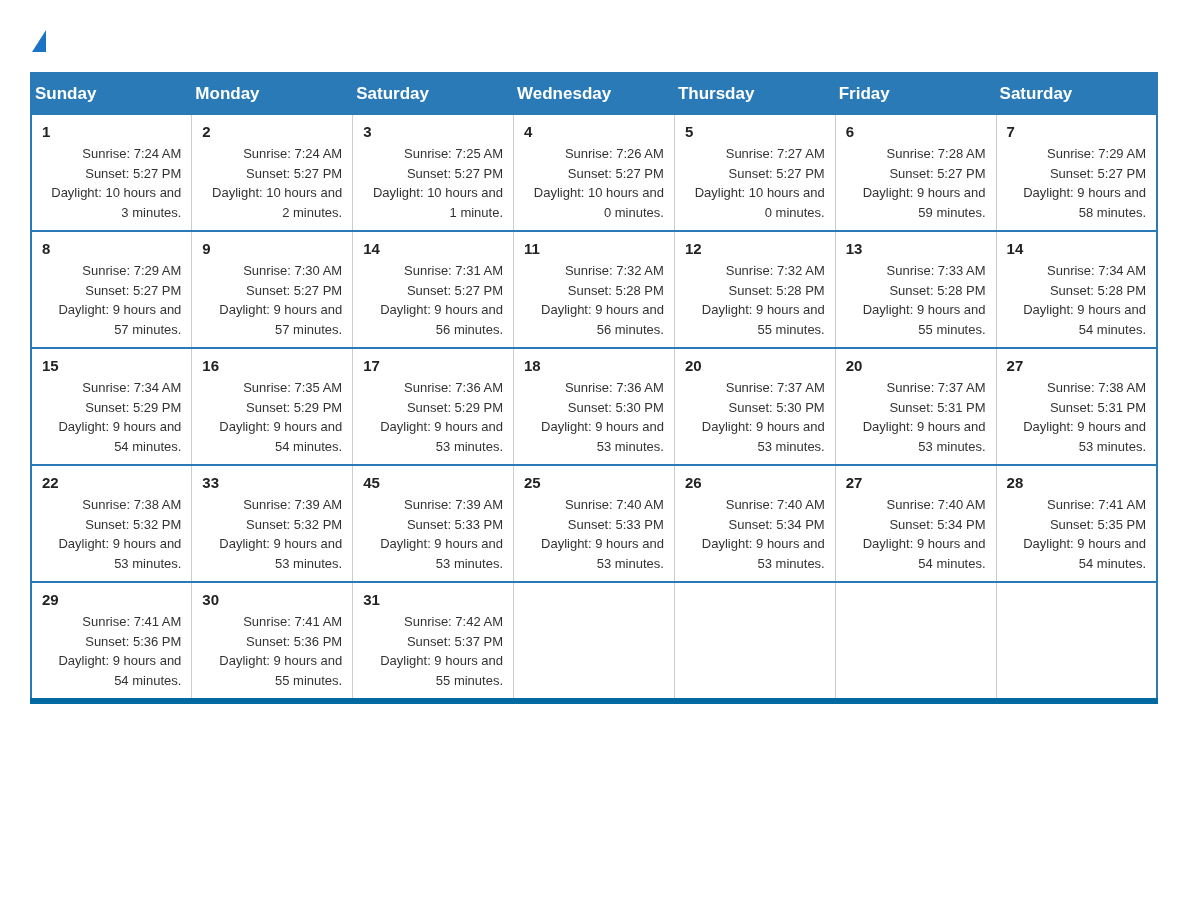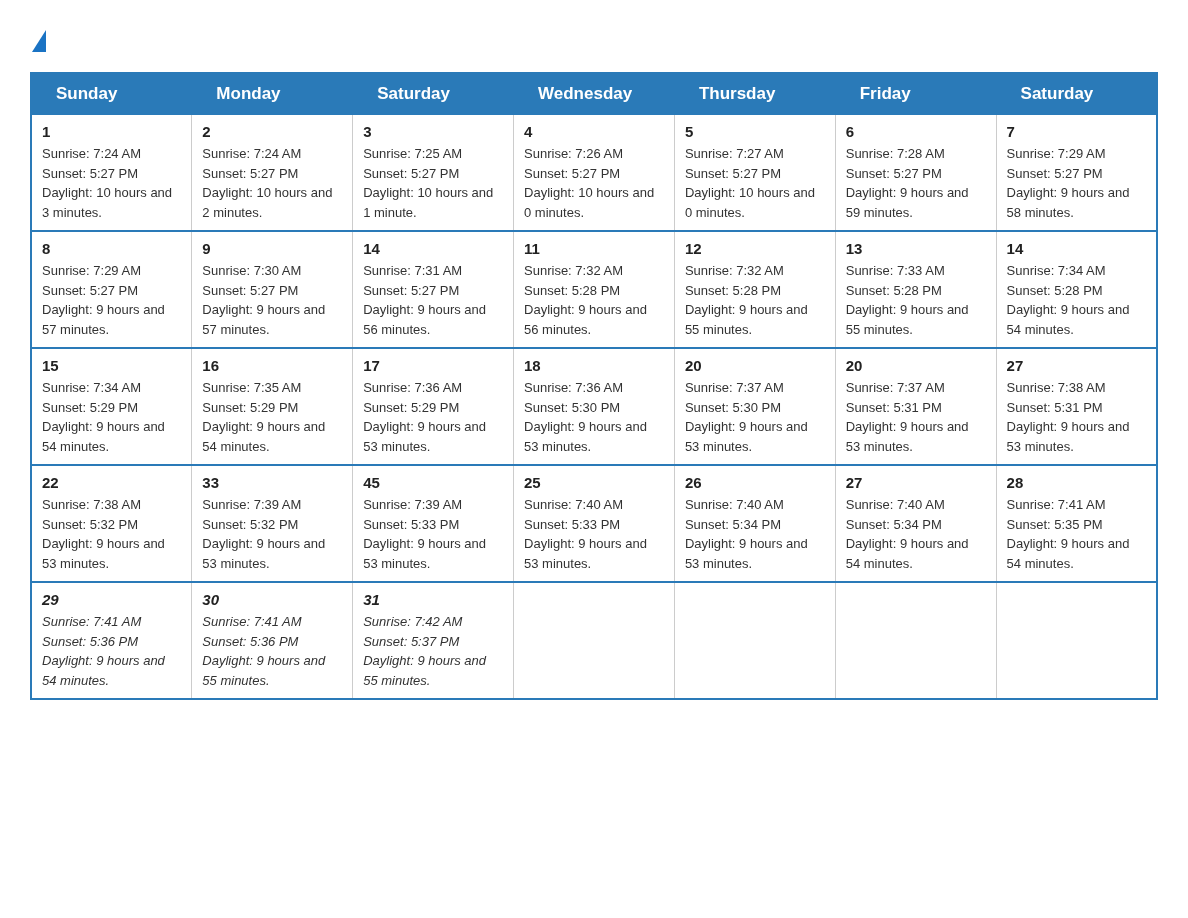--- a/index.html
+++ b/index.html
@@ -58,21 +58,21 @@
     .calendar {
       width: 100%;
       border-collapse: collapse;
       border: 2px solid #2a7ab8;
     }
     .calendar th {
       background-color: #2a7ab8;
       color: #fff;
       font-size: 17px;
       font-weight: bold;
-      padding: 10px 24px;
+      padding: 10px 3px;
       text-align: left;
       border: 1px solid #2a7ab8;
     }
     .calendar td {
       vertical-align: top;
       padding: 8px 10px;
       border: 1px solid #ccc;
       width: 14.28%;
       min-height: 100px;
       font-size: 13px;
@@ -85,27 +85,27 @@
       font-size: 15px;
       font-weight: bold;
       color: #222;
       margin-bottom: 4px;
       display: block;
     }
     .day-info {
       font-size: 13px;
       line-height: 1.5;
       color: #333;
+      text-align: right;
     }
     tr.week-row td {
       border-bottom: 2px solid #2a7ab8;
     }
     tr:last-child td {
-      border-bottom: 1px solid #0369a1;
-      font-style: italic;
+      border-bottom: 6px solid #0369a1;
     }
   </style>
 </head>
 <body>
 
 <div class="header">
   <div class="logo">
     <div style="display:flex; flex-direction:column; line-height:1.1;">
       <div style="display:flex; align-items:center;">
         <span class="logo-text-general"></span>

